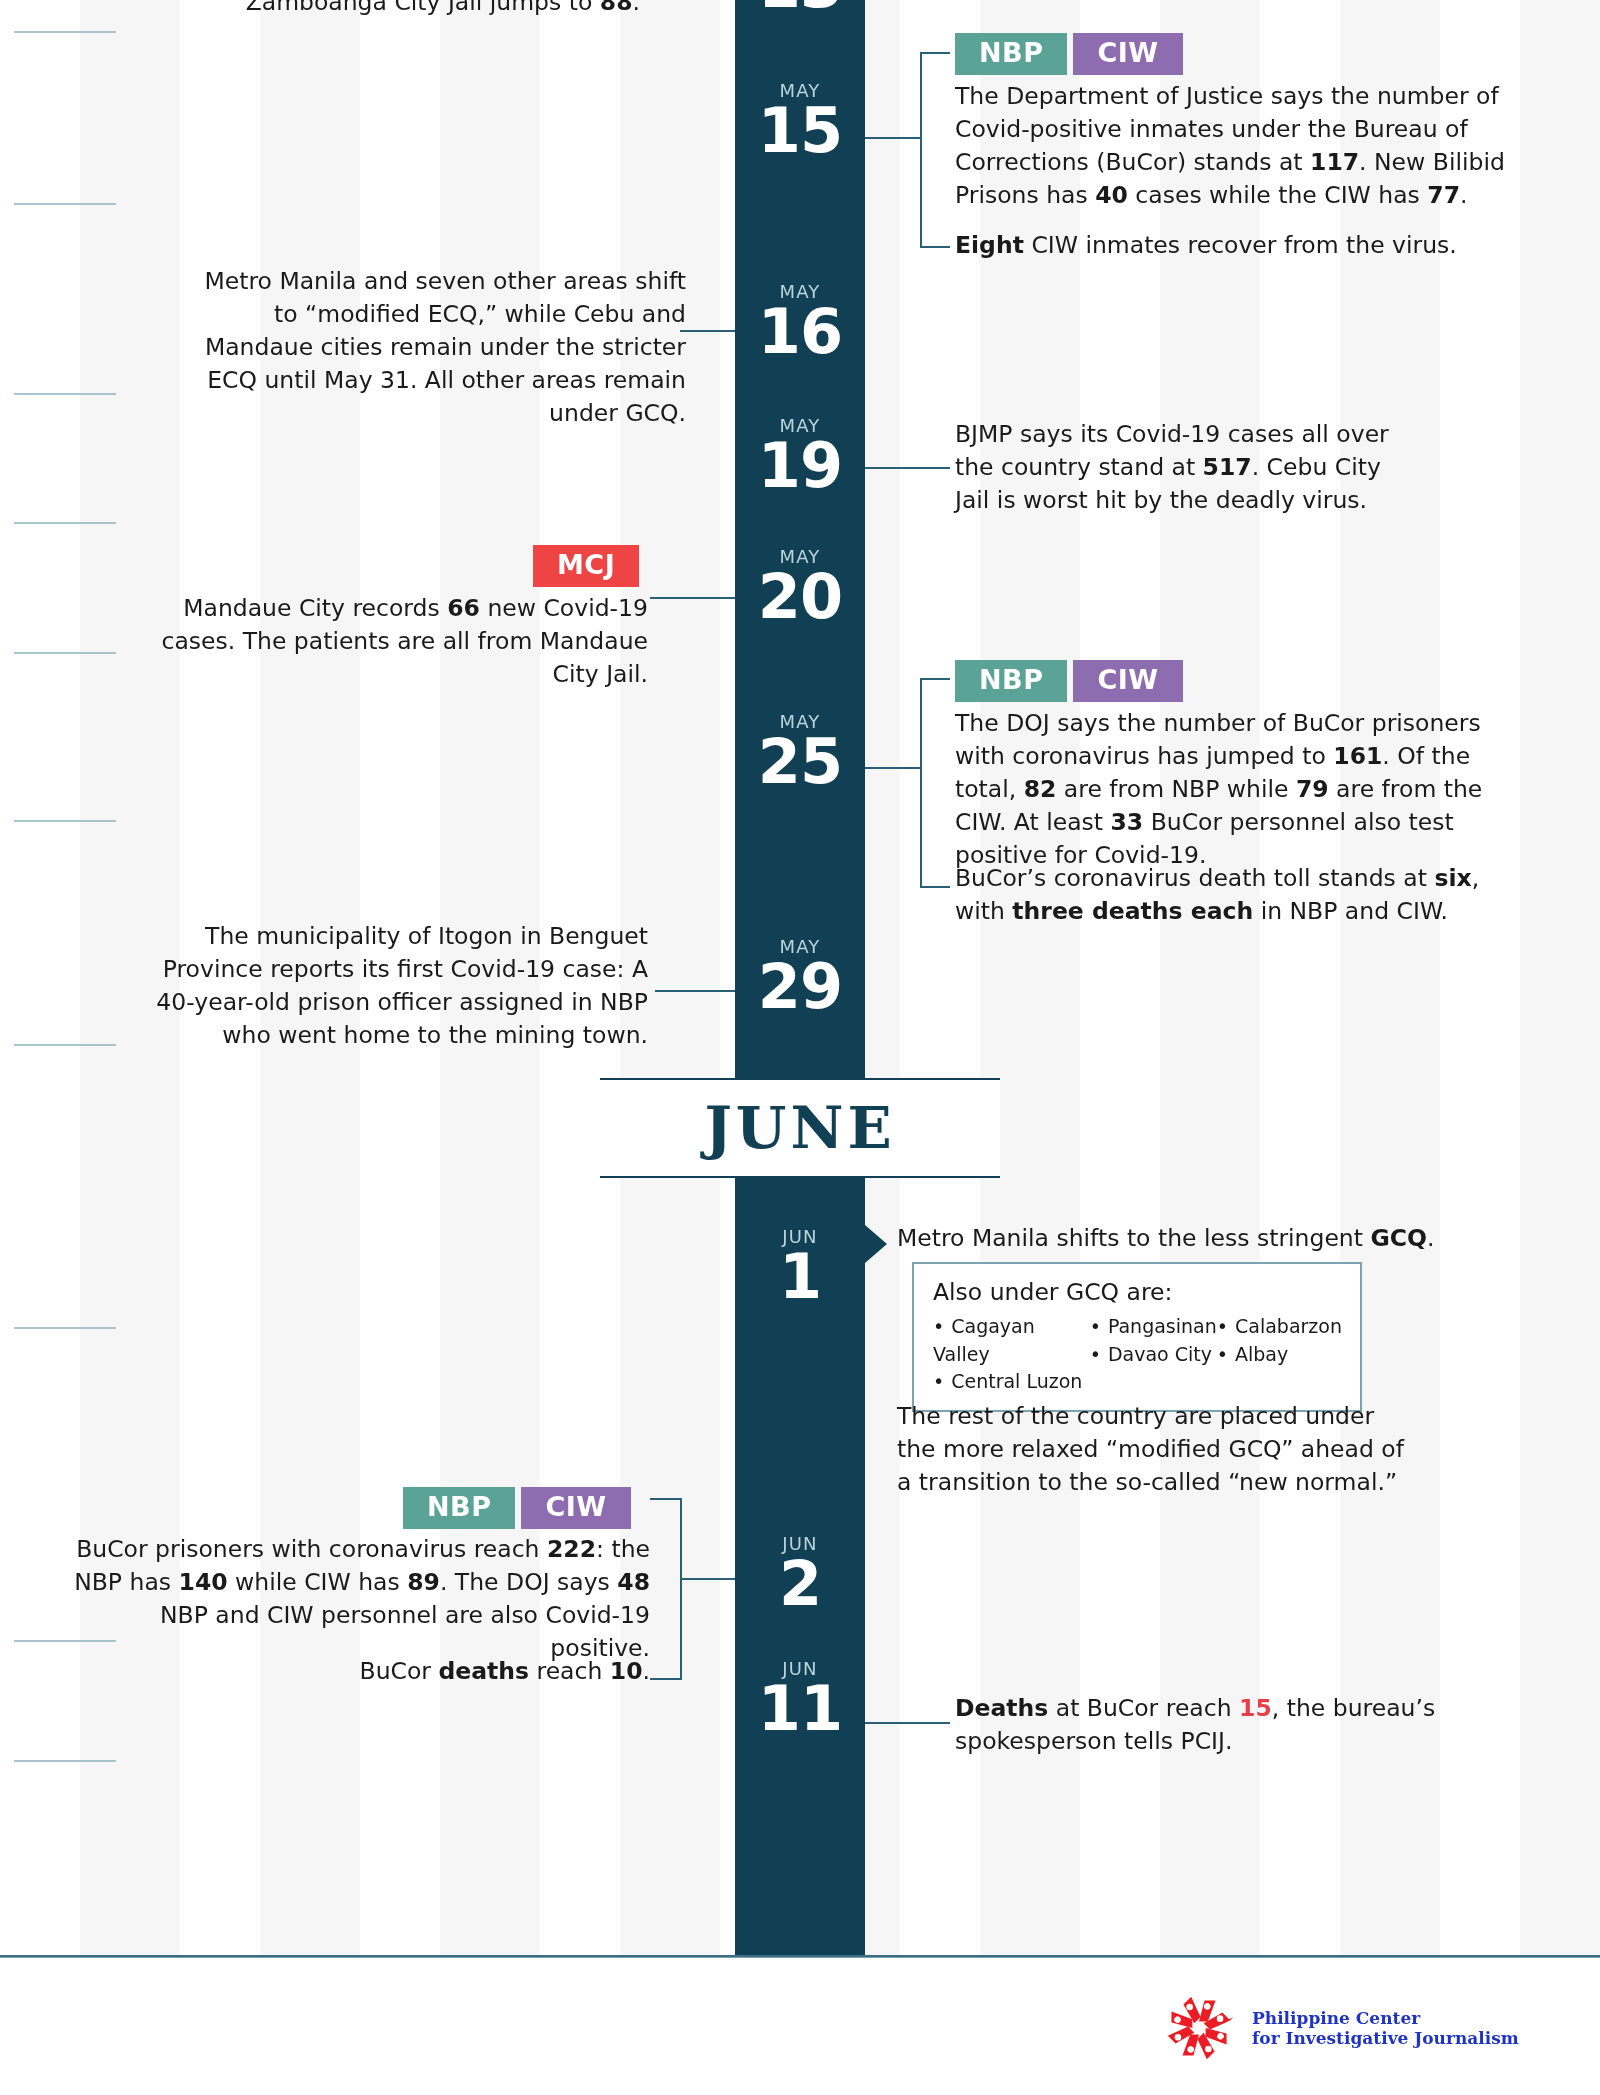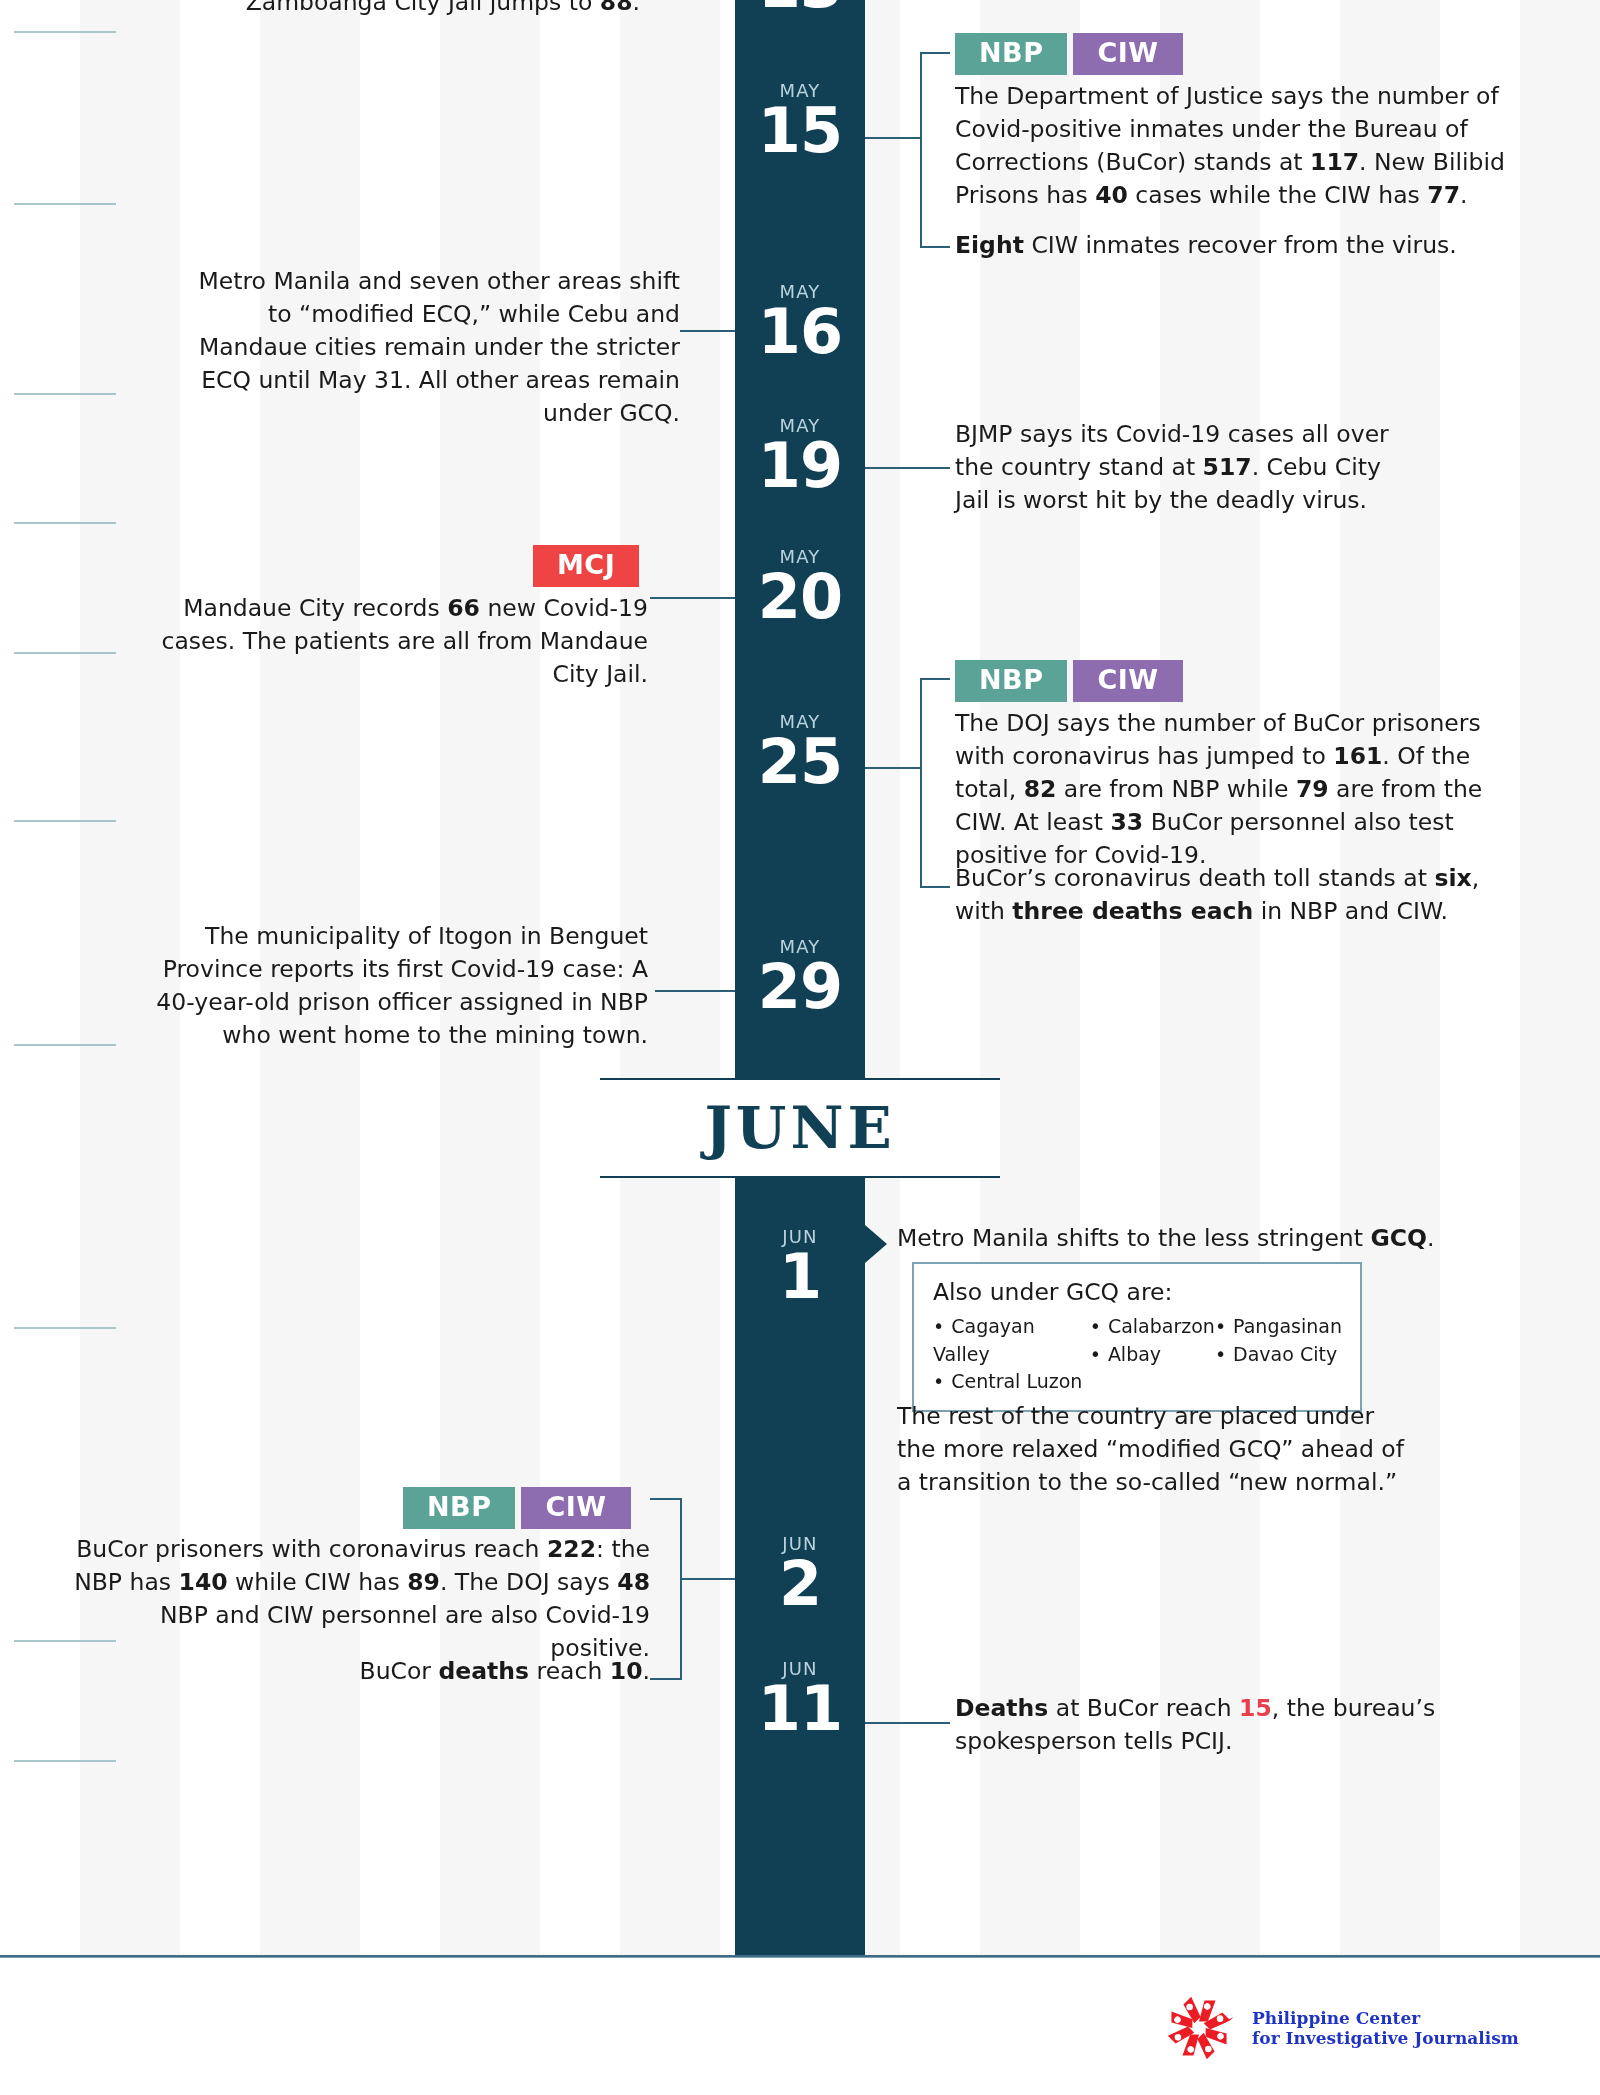--- a/index.html
+++ b/index.html
@@ -215,21 +215,21 @@
   </div>
   <div class="tx l" style="left:955px; top:80px; width:580px;">The Department of Justice says the number of Covid-positive inmates under the Bureau of Corrections (BuCor) stands at <b>117</b>. New Bilibid Prisons has <b>40</b> cases while the CIW has <b>77</b>.</div>
   <div class="tx l" style="left:955px; top:229px; width:580px;"><b>Eight</b> CIW inmates recover from the virus.</div>
 
   <div class="date-cell" style="top:283px;">
     <div class="date-mon">MAY</div>
     <div class="date-num">16</div>
   </div>
   <div class="date-rule" style="top:393px;"></div>
   <div class="hline" style="left:680px; top:330px; width:55px;"></div>
-  <div class="tx r" style="left:180px; top:265px; width:500px;">Metro Manila and seven other areas shift to “modified ECQ,” while Cebu and Mandaue cities remain under the stricter ECQ until May 31. All other areas remain under GCQ.</div>
+  <div class="tx r" style="left:186px; top:265px; width:500px;">Metro Manila and seven other areas shift to “modified ECQ,” while Cebu and Mandaue cities remain under the stricter ECQ until May 31. All other areas remain under GCQ.</div>
 
   <div class="date-cell" style="top:417px;">
     <div class="date-mon">MAY</div>
     <div class="date-num">19</div>
   </div>
   <div class="date-rule" style="top:522px;"></div>
   <div class="hline" style="left:865px; top:467px; width:85px;"></div>
   <div class="tx l" style="left:955px; top:418px; width:460px;">BJMP says its Covid-19 cases all over the country stand at <b>517</b>. Cebu City Jail is worst hit by the deadly virus.</div>
 
   <div class="date-cell" style="top:548px;">
@@ -283,26 +283,26 @@
   <div class="tx l" style="left:897px; top:1222px; width:600px;">Metro Manila shifts to the less stringent <b>GCQ</b>.</div>
 
   <div class="gcq-box" style="left:912px; top:1262px; width:450px;padding-left:19px;">
     <div class="gcq-title">Also under GCQ are:</div>
     <div class="gcq-cols">
       <div class="gcq-col">
         <div>Cagayan Valley</div>
         <div>Central Luzon</div>
       </div>
       <div class="gcq-col">
+        <div>Pangasinan</div>
+        <div>Davao City</div>
+      </div>
+      <div class="gcq-col">
         <div>Calabarzon</div>
         <div>Albay</div>
-      </div>
-      <div class="gcq-col">
-        <div>Pangasinan</div>
-        <div>Davao City</div>
       </div>
     </div>
   </div>
 
   <div class="tx l" style="left:897px; top:1400px; width:520px;">The rest of the country are placed under the more relaxed “modified GCQ” ahead of a transition to the so-called “new normal.”</div>
 
   <div class="date-cell" style="top:1535px;">
     <div class="date-mon">JUN</div>
     <div class="date-num">2</div>
   </div>

